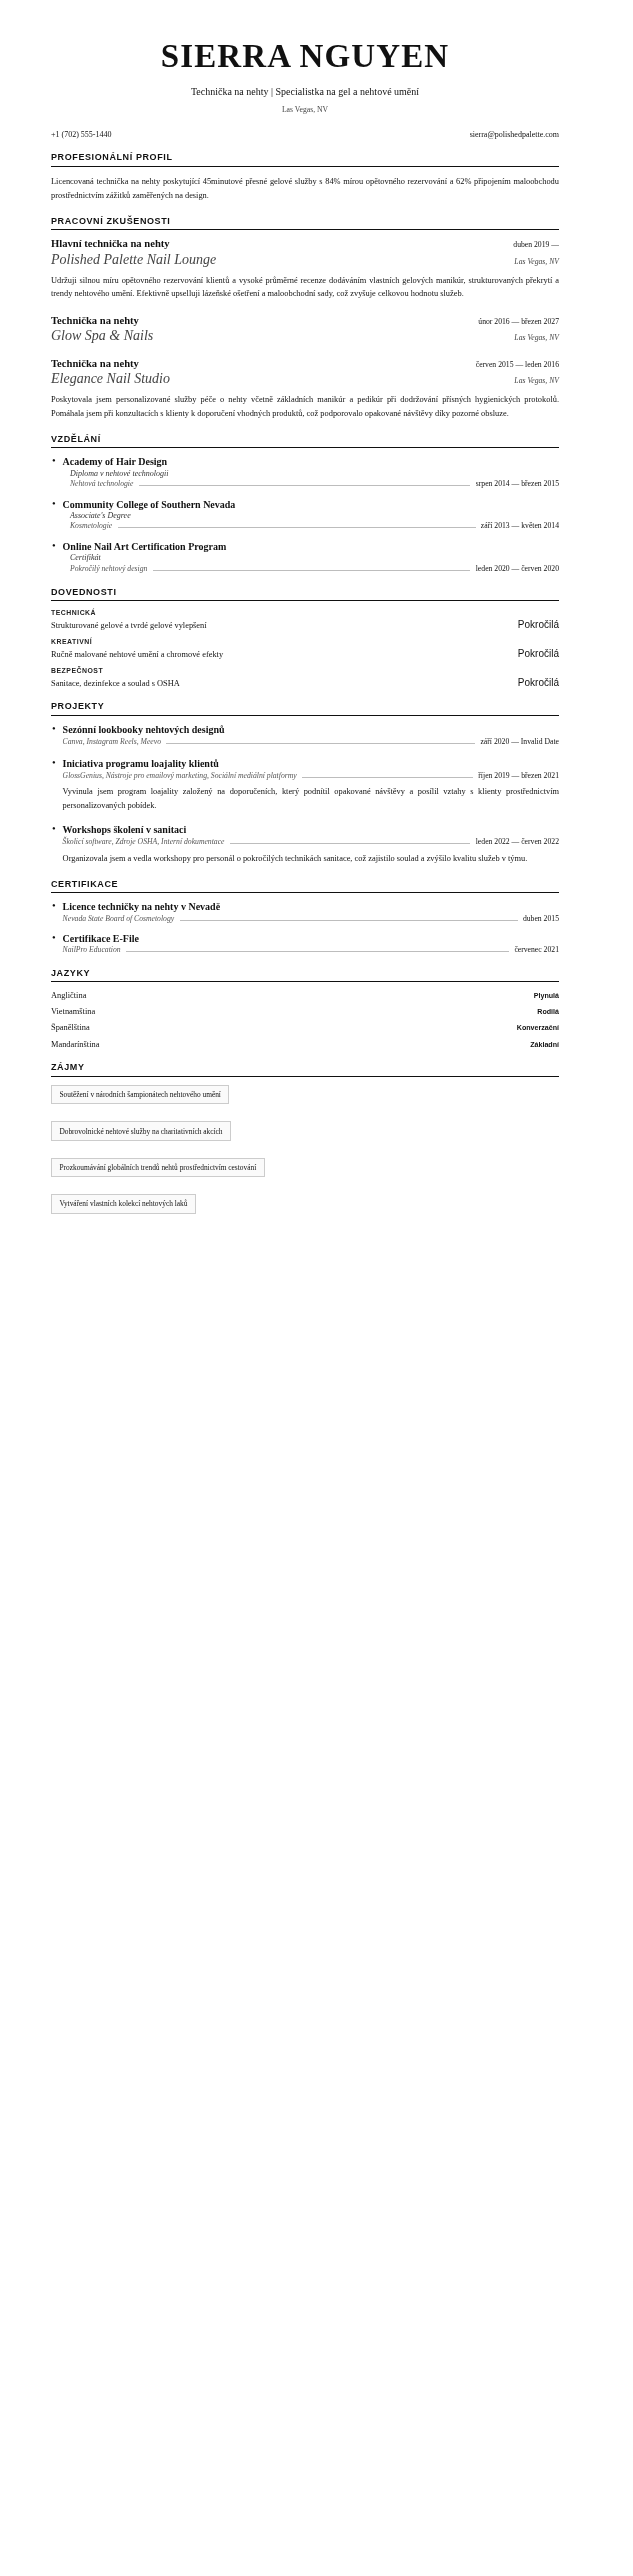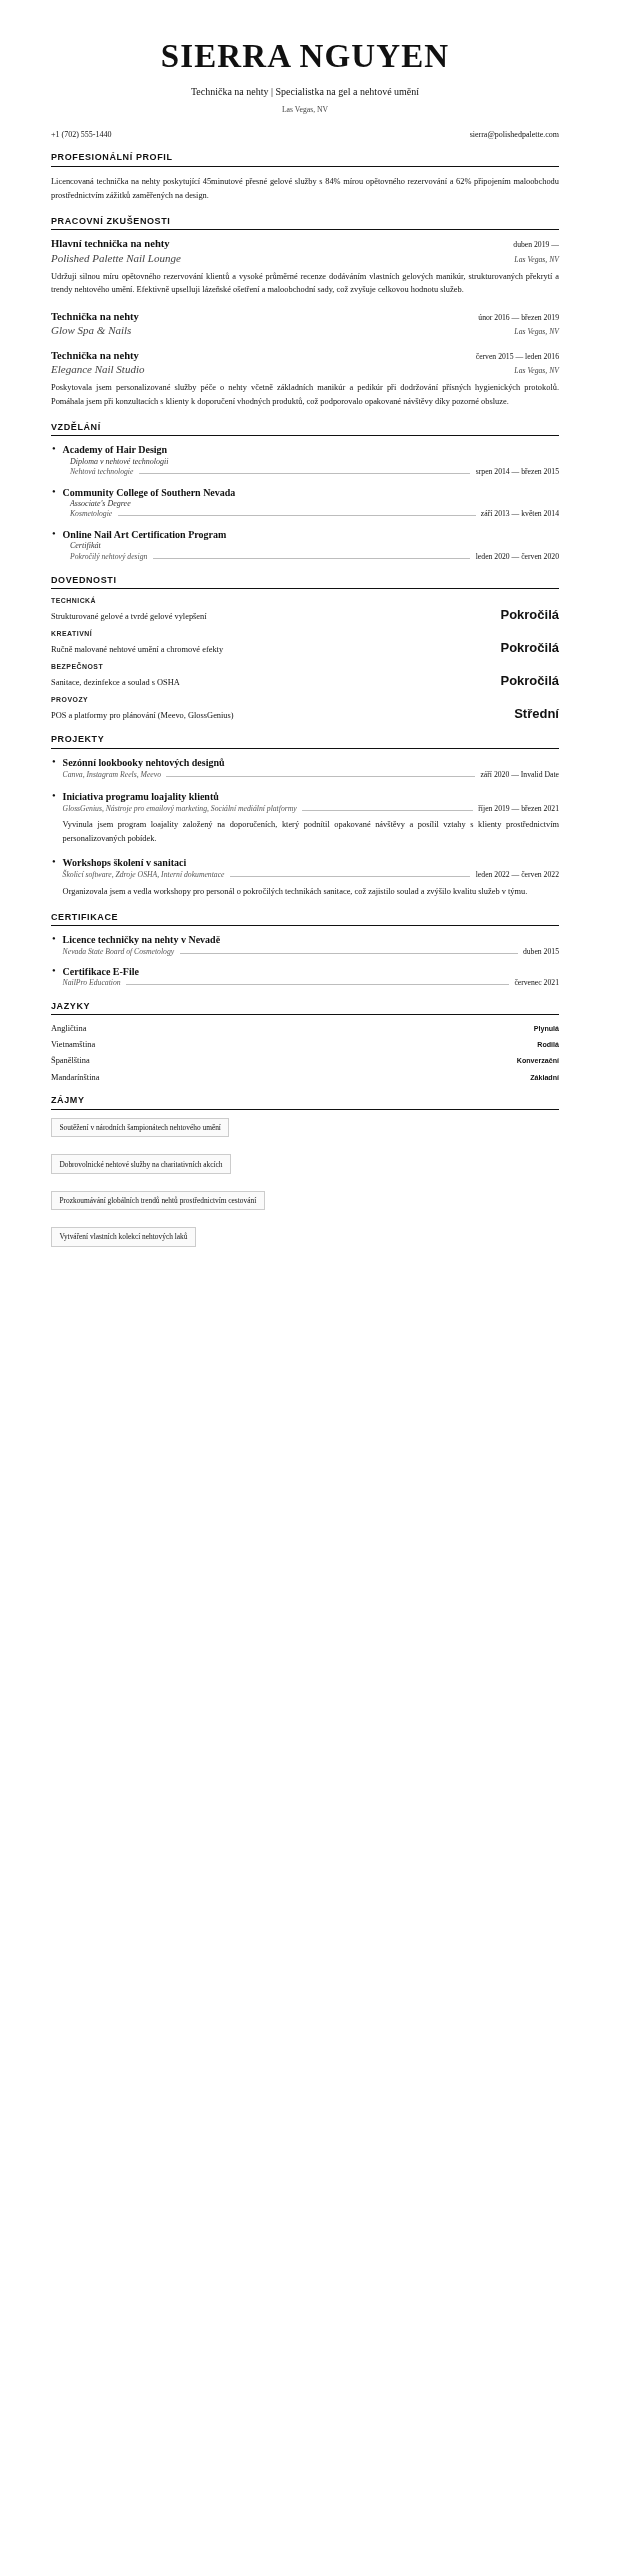--- a/index.html
+++ b/index.html
@@ -84,21 +84,21 @@
     max-width: 127px;
   }
   .job-line2 {
     display: flex;
     justify-content: space-between;
     align-items: baseline;
     margin-top: 2.1px;
     margin-bottom: 6.3px;
   }
   .job-company {
-    font-size: 11px;
+    font-size: 14px;
     font-style: italic;
     color: #444;
     font-family: Liberation Serif, serif;
   }
   .job-location {
     font-size: 7.7px;
     font-style: italic;
     color: #444;
   }
   
@@ -158,22 +158,22 @@
     margin-bottom: 2.6px;
   }
   .skill-row {
     display: flex;
     justify-content: space-between;
     align-items: baseline;
     font-size: 8.4px;
   }
   .skill-level {
     font-family: "Liberation Sans", sans-serif;
-    font-size: 13px;
-    font-weight: 700;
+    font-size: 10px;
+    font-weight: 400;
     white-space: nowrap;
   }
   
   .proj { margin-bottom: 11.6px; padding-left: 11.6px; position: relative; }
   .proj:before {
     content: "•";
     position: absolute;
     left: 1.1px;
     top: -1.1px;
     font-size: 10.6px;
@@ -285,21 +285,21 @@
       <div class="job-line2">
         <span class="job-company">Polished Palette Nail Lounge</span>
         <span class="job-location">Las Vegas, NV</span>
       </div>
       <p class="para">Udržuji silnou míru opětovného rezervování klientů a vysoké průměrné recenze dodáváním vlastních gelových manikúr, strukturovaných překrytí a trendy nehtového umění. Efektivně upselluji lázeňské ošetření a maloobchodní sady, což zvyšuje celkovou hodnotu služeb.</p>
     </div>
 
     <div class="job">
       <div class="job-line1">
         <span class="job-title">Technička na nehty</span>
-        <span class="job-dates">únor 2016 — březen 2019</span>
+        <span class="job-dates">únor 2016 — březen 2027</span>
       </div>
       <div class="job-line2">
         <span class="job-company">Glow Spa &amp; Nails</span>
         <span class="job-location">Las Vegas, NV</span>
       </div>
     </div>
 
     <div class="job">
       <div class="job-line1">
         <span class="job-title">Technička na nehty</span>
@@ -369,27 +369,20 @@
     </div>
 
     <div class="skill-group">
       <div class="skill-cat">BEZPEČNOST</div>
       <div class="skill-row">
         <span>Sanitace, dezinfekce a soulad s OSHA</span>
         <span class="skill-level">Pokročilá</span>
       </div>
     </div>
 
-    <div class="skill-group">
-      <div class="skill-cat">PROVOZY</div>
-      <div class="skill-row">
-        <span>POS a platformy pro plánování (Meevo, GlossGenius)</span>
-        <span class="skill-level">Střední</span>
-      </div>
-    </div>
   </div>
 
   <div class="section">
     <div class="section-title">PROJEKTY</div>
     <hr class="rule">
 
     <div class="proj">
       <div class="proj-title">Sezónní lookbooky nehtových designů</div>
       <div class="proj-row">
         <span class="proj-meta">Canva, Instagram Reels, Meevo</span>

